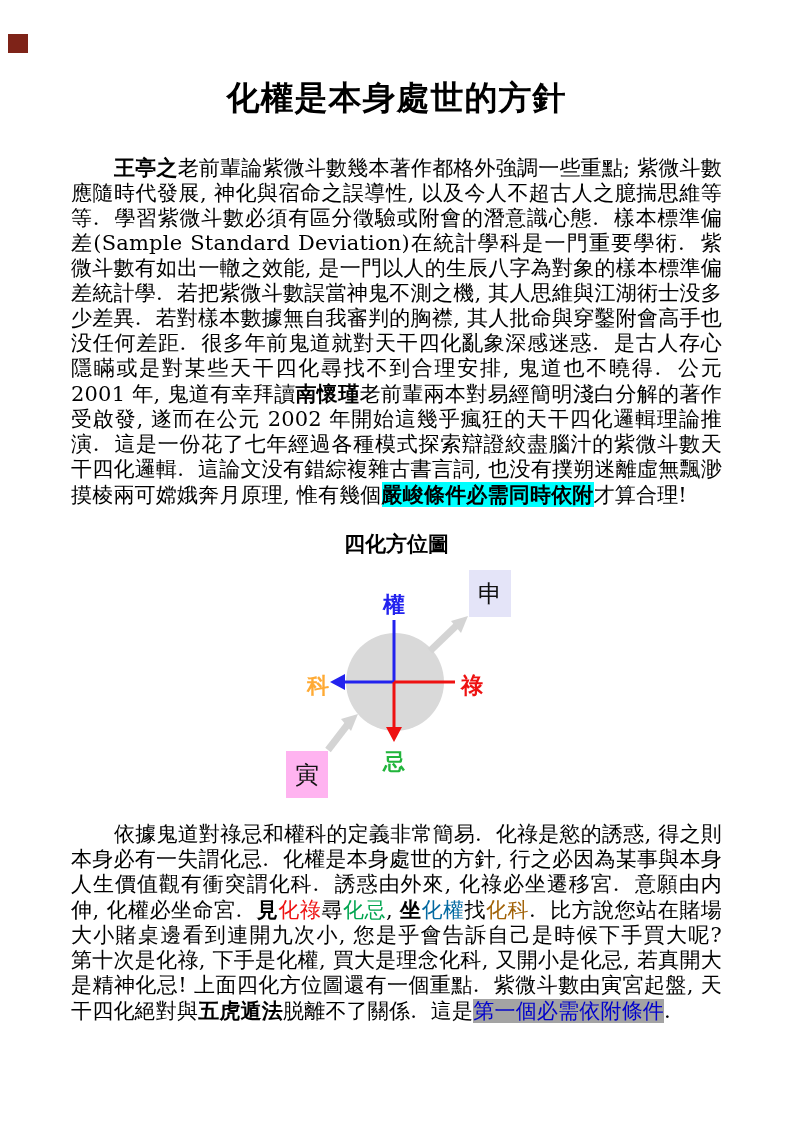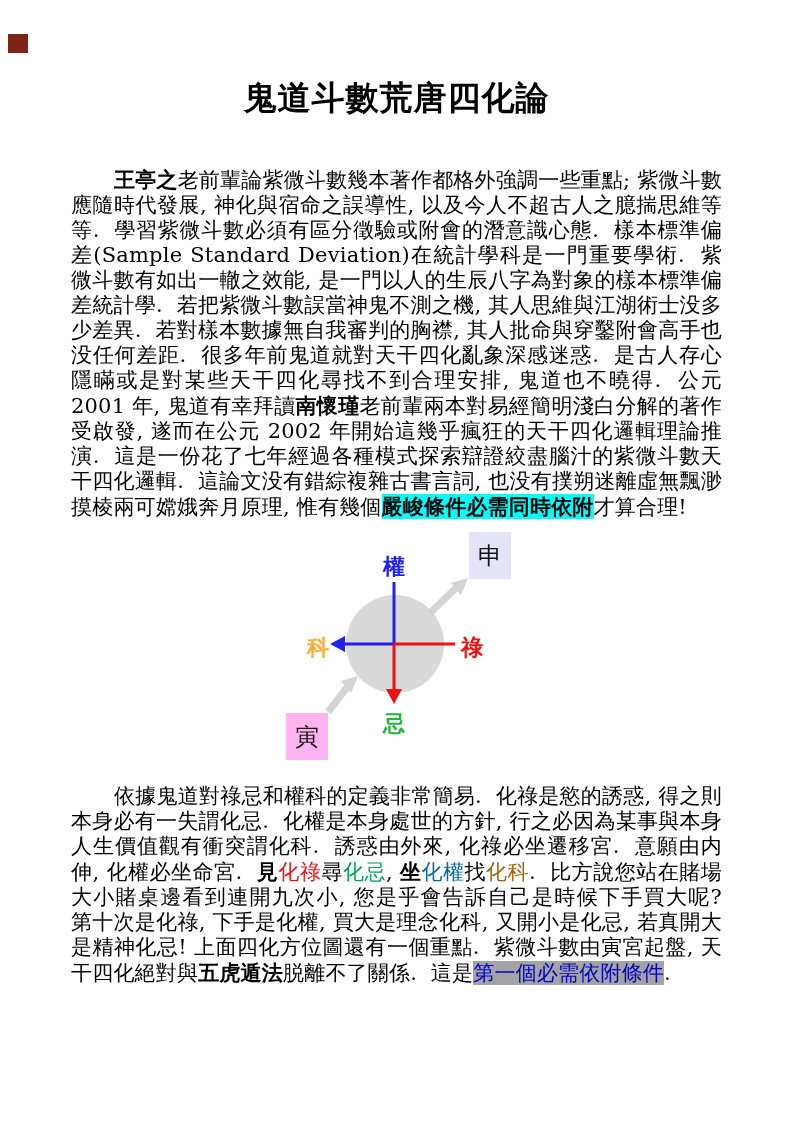--- a/index.html
+++ b/index.html
@@ -21,21 +21,21 @@
     font-size:33px;font-weight:bold;letter-spacing:1px;
   }
   .para{
     margin:0 71px;
     font-size:21px;line-height:25px;
     text-align:justify;
     text-indent:43px;
     white-space:pre-wrap;
     letter-spacing:0.2px;
   }
-  .para1{margin-top:46px;}
+  .para1{margin-top:34px;}
   .para2{margin-top:14px;}
   .h2{
     margin:22px 0 0 0;
     text-align:center;
     font-size:21px;font-weight:bold;
   }
   svg.diagram{display:block;margin-top:10px;}
   svg.diagram text{font-family:"DejaVu Serif","Liberation Serif",serif;}
   .bold{font-weight:bold;}
   .red{color:#EE1111;margin-top:28px;}
@@ -45,24 +45,25 @@
   .hl-bold{background:#00FFFF;font-weight:bold;}
   .hl-blue{background:#a3a3a3;color:#0000CC;}
 </style>
 </head>
 <body>
 
 <div class="page">
 
   <div class="corner-marker"></div>
 
-  <h1 class="doc-title">鬼道斗數荒唐四化論</h1>
+  <h1 class="doc-title">化權是本身處世的方針</h1>
 
   <p class="para para1"><span class="bold">王亭之</span><span>老前輩論紫微斗數幾本著作都格外強調一些重點; 紫微斗數應隨時代發展, 神化與宿命之誤導性, 以及今人不超古人之臆揣思維等等.  學習紫微斗數必須有區分徵驗或附會的潛意識心態.  樣本標準偏差(Sample Standard Deviation)在統計學科是一門重要學術.  紫微斗數有如出一轍之效能, 是一門以人的生辰八字為對象的樣本標準偏差統計學.  若把紫微斗數誤當神鬼不測之機, 其人思維與江湖術士没多少差異.  若對樣本數據無自我審判的胸襟, 其人批命與穿鑿附會高手也没任何差距.  很多年前鬼道就對天干四化亂象深感迷惑.  是古人存心隱瞞或是對某些天干四化尋找不到合理安排, 鬼道也不曉得.  公元 2001 年, 鬼道有幸拜讀</span><span class="bold">南懷瑾</span><span>老前輩兩本對易經簡明淺白分解的著作受啟發, 遂而在公元 2002 年開始這幾乎瘋狂的天干四化邏輯理論推演.  這是一份花了七年經過各種模式探索辯證絞盡腦汁的紫微斗數天干四化邏輯.  這論文没有錯綜複雜古書言詞, 也没有撲朔迷離虛無飄渺摸棱兩可嫦娥奔月原理, 惟有幾個</span><span class="hl-bold">嚴峻條件必需同時依附</span><span>才算合理!</span></p>
 
+  <h2 class="h2">四化方位圖</h2>
 
   <svg class="diagram" width="793" height="240" viewBox="0 0 793 240" xmlns="http://www.w3.org/2000/svg">
     <circle cx="395" cy="114" r="49" fill="#D9D9D9"></circle>
 
     <line x1="430" y1="83" x2="457" y2="57" stroke-width="7" stroke="#D4D4D4"></line>
     <polygon points="468,48 461,65 451,53" fill="#D4D4D4"></polygon>
     <line x1="328" y1="182" x2="348" y2="156" stroke-width="7" stroke="#D4D4D4"></line>
     <polygon points="358,146 351,163 341,151" fill="#D4D4D4"></polygon>
 
     <rect x="469" y="2" width="42" height="47" fill="#E4E4F8"></rect>

